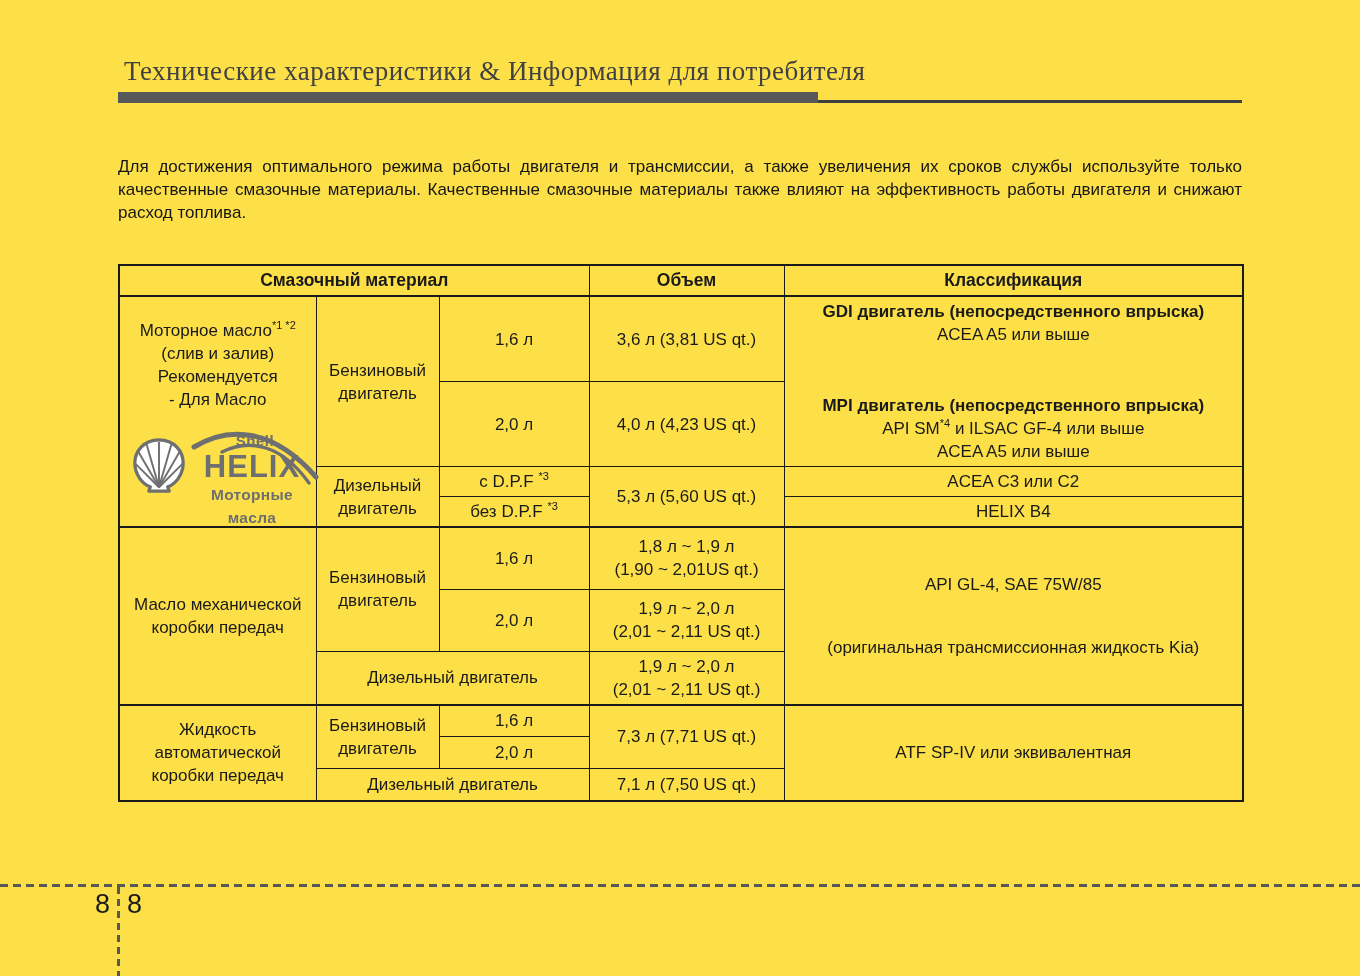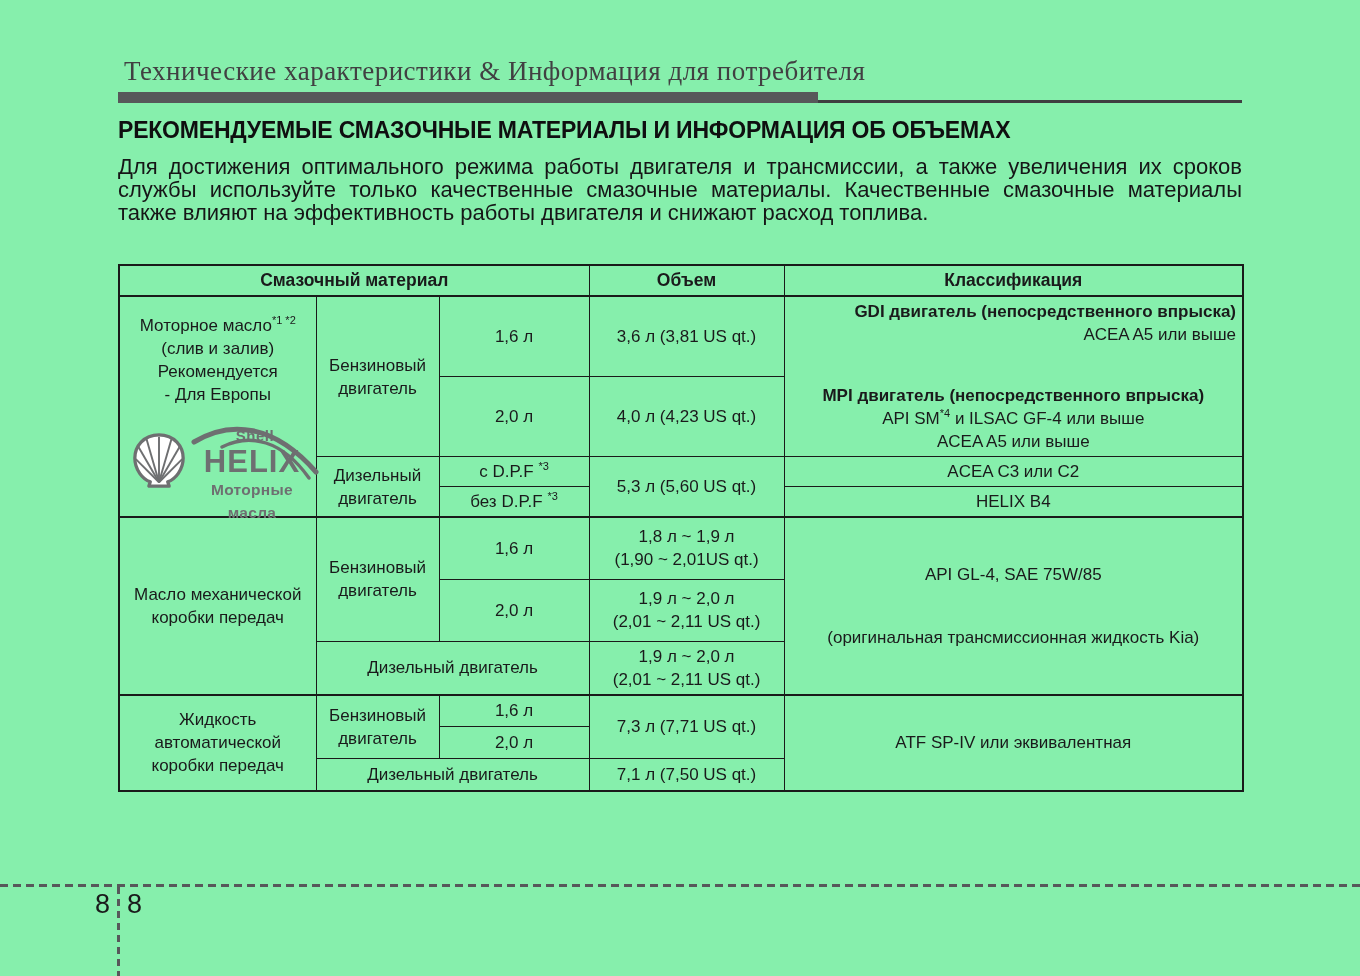--- a/index.html
+++ b/index.html
@@ -1,36 +1,36 @@
 <!DOCTYPE html>
 <html><head>
 <meta charset="utf-8">
 <style>
   * { margin:0; padding:0; box-sizing:border-box; }
   html,body { background:#e8e8e8; }
   .page {
-    position:relative; width:1360px; height:976px; background:#86efac;
+    position:relative; width:1360px; height:976px; background:#fde047;
     font-family:"Liberation Sans", sans-serif; color:#1d1d1f; overflow:hidden;
     margin:0 auto;
   }
   .chapter-title {
     position:absolute; left:124px; top:56px;
     font-family:"Liberation Serif", serif; font-size:27px; color:#414042;
     letter-spacing:0.5px; white-space:nowrap;
   }
   .title-bar { position:absolute; left:118px; top:92px; width:700px; height:11px; background:#57585a; }
   .title-line { position:absolute; left:818px; top:100px; width:424px; height:3px; background:#3f3f41; }
 
   .main-heading {
     position:absolute; left:118px; top:117px; width:1130px;
     font-size:23px; font-weight:bold; color:#0f0f10; letter-spacing:-0.2px; white-space:nowrap;
   }
   .intro {
     position:absolute; left:118px; top:155px; width:1124px;
-    font-size:22px; line-height:23px; text-align:justify; color:#161617;
+    font-size:17px; line-height:23px; text-align:justify; color:#161617;
   }
   .intro-lead {
     position:absolute; left:118px; top:226px; width:1124px;
     font-size:17.5px; color:#161617;
   }
 
   table.spec {
     position:absolute; left:118px; top:264px; width:1124px;
     border-collapse:collapse; table-layout:fixed;
     font-size:17px; color:#1a1a1b;
@@ -41,21 +41,21 @@
     font-size:17.5px; font-weight:bold; text-align:center; height:31px;
     border-bottom-width:2px; padding:2px 20px;
   }
   table.spec td { padding:3px 6px; text-align:center; vertical-align:middle; line-height:23px; }
   td.lbl { text-align:left; vertical-align:top; padding:6px 4px 4px 8px; line-height:26px; }
   td.lbl-mid { text-align:left; vertical-align:middle; padding:4px 4px 4px 8px; line-height:28px; }
   td.eng { text-align:left; vertical-align:middle; padding:4px 4px 4px 8px; line-height:27px; }
   tr.group-start td { border-top-width:2px; }
   td.cls-left { text-align:left; vertical-align:top; padding:5px 6px 5px 9px; }
   .cls-title { font-weight:bold; }
-  .gdi-block { margin-bottom:38px;text-align:right; }
+  .gdi-block { margin-bottom:48px; }
   .mt-cls-line2 { margin-top:40px; }
   sup { font-size:11px; vertical-align:super; line-height:0;text-align:right; }
 
   
   .shell-logo { position:relative; margin:18px 0 0 4px; width:180px; height:76px; color:#6e6f71; }
   .pecten { position:absolute; left:0; top:8px; }
   .logo-text { position:absolute; left:64px; top:0; }
   .shell-word { font-size:15px; font-weight:bold; letter-spacing:0.5px; margin-left:6px; }
   .helix-word { font-size:31px; font-weight:bold; letter-spacing:1px; line-height:30px; }
   .logo-tagline { font-size:15.5px; font-weight:bold; letter-spacing:0.3px; margin-top:1px; }
@@ -76,21 +76,20 @@
 </style>
 </head>
 <body>
 
 <div class="page">
 
   <div class="chapter-title">Технические характеристики &amp; Информация для потребителя</div>
   <div class="title-bar"></div>
   <div class="title-line"></div>
 
-  <div class="main-heading">РЕКОМЕНДУЕМЫЕ СМАЗОЧНЫЕ МАТЕРИАЛЫ И ИНФОРМАЦИЯ ОБ ОБЪЕМАХ</div>
   <p class="intro">Для достижения оптимального режима работы двигателя и трансмиссии, а также увеличения их сроков службы используйте только качественные смазочные материалы. Качественные смазочные материалы также влияют на эффективность работы двигателя и снижают расход топлива.</p>
 
   <table class="spec">
     <colgroup>
       <col style="width:197px">
         <col style="width:123px">
         <col style="width:150px">
         <col style="width:195px">
         <col style="width:459px">
     </colgroup>
@@ -100,21 +99,21 @@
       <th colspan="3">Смазочный материал</th>
       <th>Объем</th>
       <th>Классификация</th>
     </tr>
 
     <tr>
       <td class="lbl" rowspan="4" style="height:213px;">
         <div><span>Моторное масло</span><sup>*1 *2</sup></div>
         <div>(слив и залив)</div>
         <div>Рекомендуется</div>
-        <div>- Для Европы</div>
+        <div>- Для Масло</div>
         <div class="shell-logo">
           <svg class="pecten" width="58" height="58" viewBox="0 0 60 60">
             <path d="M30 3 C14 3 5 15 5 27 C5 39 13 49 21 51.5 L19.5 56 L40.5 56 L39 51.5 C47 49 55 39 55 27 C55 15 46 3 30 3 Z" fill="#ffffff" stroke="#6e6f71" stroke-width="3.4" stroke-linejoin="round"></path>
             <g stroke="#6e6f71" stroke-width="2">
               <line x1="30" y1="52" x2="30" y2="5"></line>
               <line x1="30" y1="52" x2="17" y2="7"></line>
               <line x1="30" y1="52" x2="43" y2="7"></line>
               <line x1="30" y1="52" x2="8.5" y2="15"></line>
               <line x1="30" y1="52" x2="51.5" y2="15"></line>
               <line x1="30" y1="52" x2="6" y2="28"></line>

